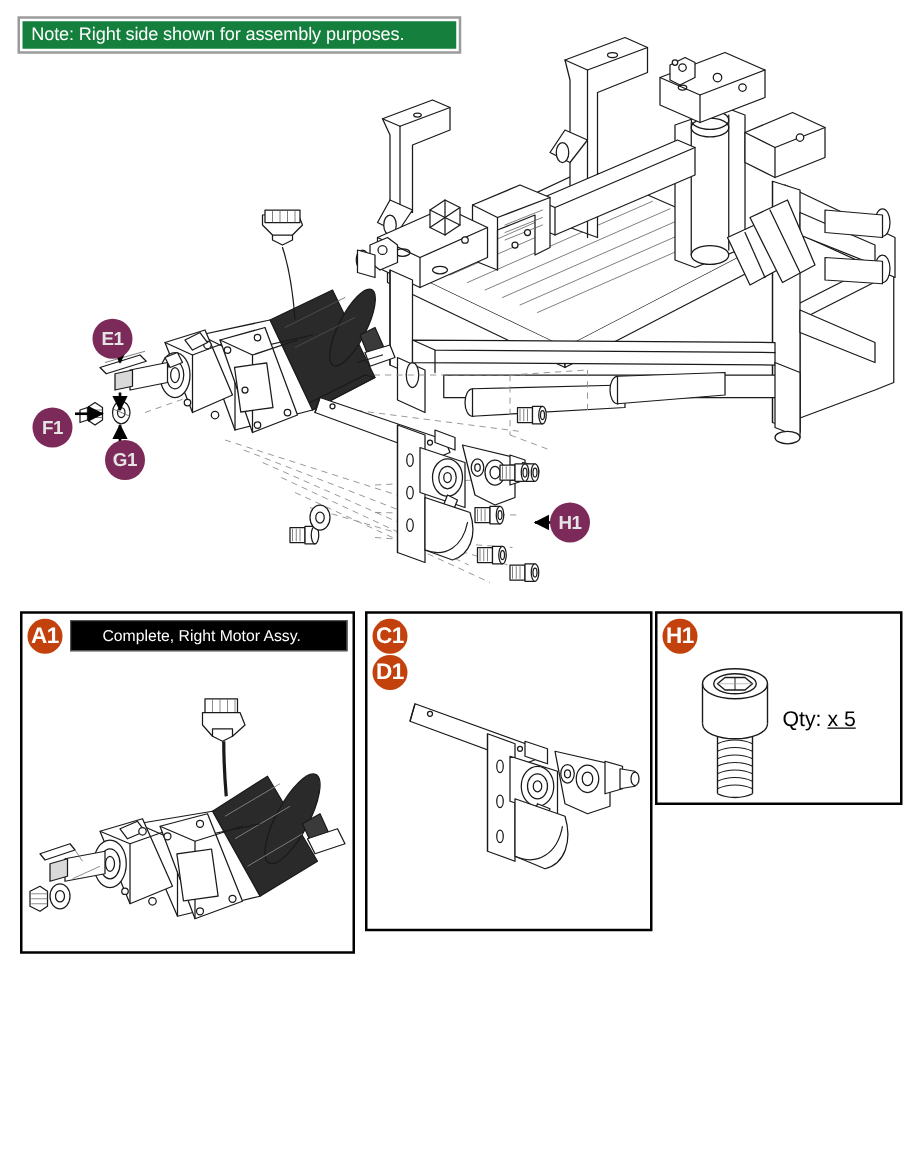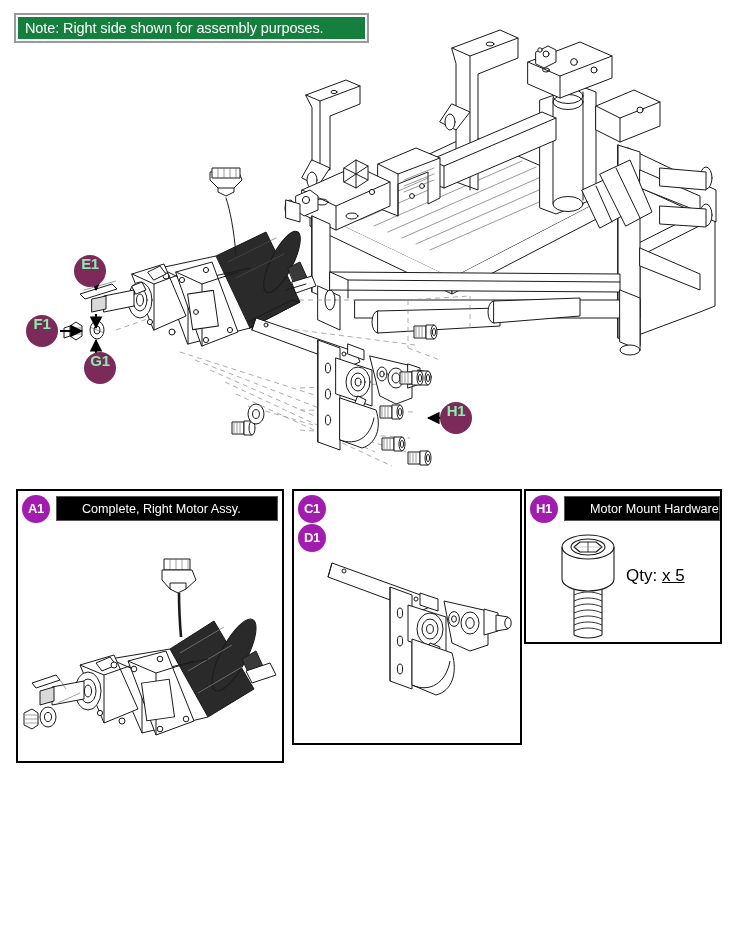--- a/index.html
+++ b/index.html
@@ -22,33 +22,33 @@
     display:flex;align-items:center;box-sizing:border-box;padding-left:7px;
   }
   .note-text{color:#ffffff;font-size:14.5px;letter-spacing:-0.1px;white-space:nowrap;}
 
   
   .art{position:absolute;left:0;top:0;width:733px;height:925px;pointer-events:none;}
 
   
   .bubble{
     position:absolute;width:32px;height:32px;border-radius:50%;
-    background:#7c2a59;color:#86efac;display:flex;justify-content:center;
+    background:#7c2a59;color:#e5e5e5;display:flex;align-items:center;justify-content:center;
     font-size:15px;font-weight:bold;letter-spacing:-0.3px;
     box-sizing:border-box;
   }
 
   
   .panel{position:absolute;border:2px solid #000;background:#fff;box-sizing:border-box;}
   .panel-rows{position:absolute;left:4px;top:4px;right:4px;}
   .lrow{display:flex;align-items:center;height:27px;margin-bottom:2px;}
   .lrow .bub{
-    width:28px;height:28px;border-radius:50%;background:#a21caf;color:#fff;
+    width:28px;height:28px;border-radius:50%;background:#c2410c;color:#fff;
     display:flex;align-items:center;justify-content:center;
-    font-size:13px;font-weight:bold;flex:0 0 auto;letter-spacing:-0.3px;
+    font-size:18px;font-weight:bold;flex:0 0 auto;letter-spacing:-0.3px;
   }
   .lbl{
     margin-left:6px;flex:1 1 auto;height:25px;background:#000;color:#fff;
     border:1px solid #555;display:flex;align-items:center;
     box-sizing:border-box;padding-left:25px;font-size:12.6px;white-space:nowrap;
   }
   .qty{
     position:absolute;font-size:17px;color:#000000;white-space:nowrap;
   }
   .qty u{text-decoration:underline;}
@@ -427,21 +427,21 @@
       <path d="M96,274 L96,290" class="arrow" marker-end="url(#ah)"></path>
       <path d="M60,331 L82,331" class="arrow" marker-end="url(#ah)"></path>
       <path d="M96,354 L96,340" class="arrow" marker-end="url(#ah)"></path>
       <path d="M448,418 L428,418" class="arrow" marker-end="url(#ah)"></path>
     </g>
   </svg>
 
   <div class="bubble" style="left:74px;top:255px;">
     <span>E1</span>
   </div>
-  <div class="bubble" style="left:26px;top:315px;">
+  <div class="bubble" style="left:26px;top:326px;">
     <span>F1</span>
   </div>
   <div class="bubble" style="left:84px;top:352px;">
     <span>G1</span>
   </div>
   <div class="bubble" style="left:440px;top:402px;">
     <span>H1</span>
   </div>
 
   <div class="note-box">
@@ -573,21 +573,20 @@
 
         <path d="M126,40 L144,46 L144,58 L126,52 Z" fill="#fff"></path>
       </g>
     </svg>
   </div>
 
   <div class="panel" style="left:524px;top:489px;width:198px;height:155px;">
     <div class="panel-rows">
       <div class="lrow">
         <div class="bub">H1</div>
-        <div class="lbl">Motor Mount Hardware</div>
       </div>
     </div>
 
     <svg style="position:absolute;left:24px;top:36px;" width="90" height="112" viewBox="0 0 90 112">
       <g fill="none" stroke="#1a1a1a" stroke-width="1.1" stroke-linejoin="round">
 
         <ellipse cx="38" cy="20" rx="26" ry="12" fill="#fff"></ellipse>
         <path d="M12,20 L12,52"></path>
         <path d="M64,20 L64,52"></path>
         <path d="M12,52 C12,59 24,64 38,64 C52,64 64,59 64,52" fill="#fff"></path>

